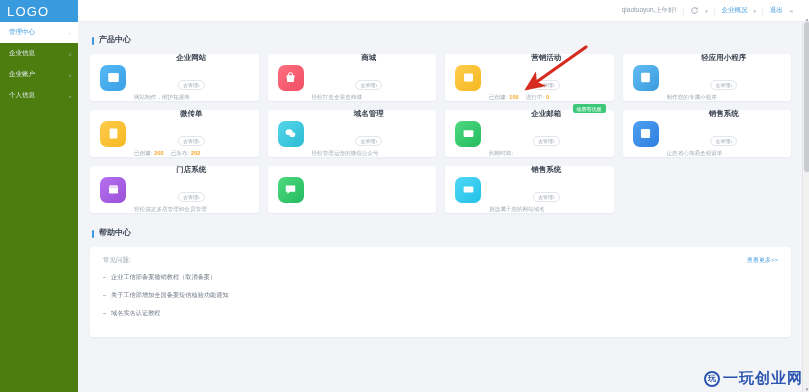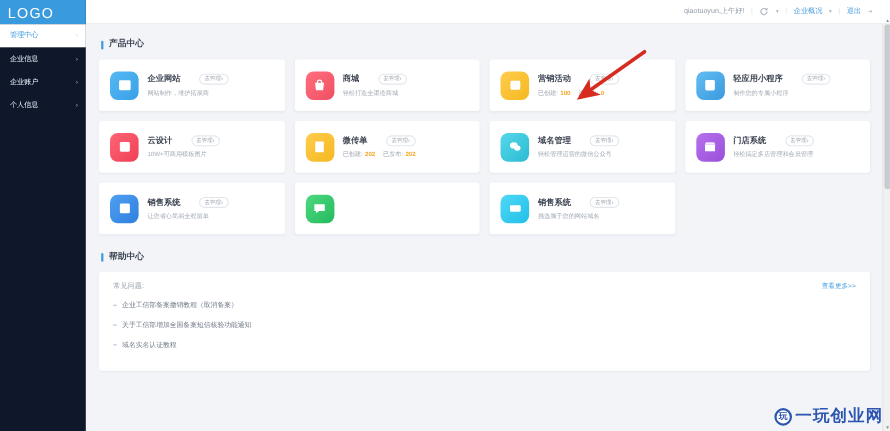--- a/index.html
+++ b/index.html
@@ -8,21 +8,21 @@
     overflow: hidden;
     font-family: "Liberation Sans", "DejaVu Sans", sans-serif;
     background: #f3f5f9;
     color: #333;
   }
   #app { position: relative; width: 809px; height: 392px; display: flex; }
 
   
   .sidebar {
     width: 78px; height: 392px;
-    background: #0f172a;
+    background: #4d7c0f;
     flex: 0 0 78px;
     position: relative;
     z-index: 5;
   }
   .logo {
     height: 22px;
     display: flex; align-items: center;
     padding-left: 7px;
     color: #ffffff;
     font-size: 13px;
@@ -111,21 +111,21 @@
   .card .ico {
     width: 26px; height: 26px;
     border-radius: 7px;
     flex: 0 0 26px;
     display: flex; align-items: center; justify-content: center;
     color: #fff;
     margin-right: 8px;
   }
   .card .ico svg { width: 13px; height: 13px; display: block; }
   .card-body { min-width: 0; flex: 1 1 auto; }
-  .card-head { display: flex; align-items: center; gap: 17px; }
+  .card-head { display: flex; align-items: center; gap: 17px; flex-direction: column; }
   .card-title {
     font-size: 7.5px; font-weight: bold; color: #3c4351;
     white-space: nowrap;
   }
   .manage-btn {
     font-size: 5px;
     color: #9aa3ae;
     border: 1px solid #e2e6ec;
     border-radius: 6px;
     padding: 1px 4px;
@@ -353,36 +353,20 @@
             </span>
             <div class="card-body">
               <div class="card-head">
                 <span class="card-title">轻应用小程序</span>
                 <span class="manage-btn">去管理›</span>
               </div>
               <div class="card-desc">制作您的专属小程序</div>
             </div>
           </div>
           <div class="card">
-            <span class="ico" style="background:linear-gradient(135deg,#ff6576,#ee3f55)">
-              <svg viewBox="0 0 16 16">
-                <rect x="2.4" y="2.6" width="11.2" height="10.8" rx="1.5" fill="#fff"></rect>
-                <circle cx="6" cy="6.1" r="1.5" fill="currentColor" opacity=".55"></circle>
-                <path d="M3.2 12.4 L7 8.2 L10 11.2 L11.6 9.6 L13 12.4z" fill="currentColor" opacity=".5"></path>
-              </svg>
-            </span>
-            <div class="card-body">
-              <div class="card-head">
-                <span class="card-title">云设计</span>
-                <span class="manage-btn">去管理›</span>
-              </div>
-              <div class="card-desc">10W+可商用模板图片</div>
-            </div>
-          </div>
-          <div class="card">
             <span class="ico" style="background:linear-gradient(135deg,#ffcc4d,#f5b820)">
               <svg viewBox="0 0 16 16">
                 <rect x="3.2" y="1.9" width="9.6" height="12.2" rx="1.2" fill="#fff"></rect>
                 <rect x="4.7" y="3.6" width="6.6" height="4.4" fill="currentColor" opacity=".45"></rect>
                 <rect x="4.7" y="9.2" width="6.6" height="1" fill="currentColor" opacity=".4"></rect>
                 <rect x="4.7" y="11" width="4.4" height="1" fill="currentColor" opacity=".4"></rect>
               </svg>
             </span>
             <div class="card-body">
               <div class="card-head">
@@ -406,53 +390,69 @@
             </span>
             <div class="card-body">
               <div class="card-head">
                 <span class="card-title">域名管理</span>
                 <span class="manage-btn">去管理›</span>
               </div>
               <div class="card-desc">轻松管理运营的微信公众号</div>
             </div>
           </div>
           <div class="card">
-            <span class="ico" style="background:linear-gradient(135deg,#b571ee,#9a4fd8)">
-              <svg viewBox="0 0 16 16">
-                <path d="M2.4 5.6h11.2v7.2H2.4z" fill="#fff"></path>
-                <path d="M2 5.6 L3.4 2.8h9.2L14 5.6z" fill="#fff" opacity=".85"></path>
-                <rect x="6.2" y="8.4" width="3.6" height="4.4" fill="currentColor" opacity=".5"></rect>
-              </svg>
-            </span>
-            <div class="card-body">
-              <div class="card-head">
-                <span class="card-title">门店系统</span>
-                <span class="manage-btn">去管理›</span>
-              </div>
-              <div class="card-desc">轻松搞定多店管理和会员管理</div>
+            <span class="promo-badge">续费有优惠</span>
+            <span class="ico" style="background:linear-gradient(135deg,#4ed87f,#24bb5f)">
+              <svg viewBox="0 0 16 16">
+                <rect x="2" y="4" width="12" height="8.4" rx="1.2" fill="#fff"></rect>
+                <path d="M2.4 4.7 L8 9.1 L13.6 4.7" stroke="currentColor" stroke-width="1.3" fill="none"></path>
+              </svg>
+            </span>
+            <div class="card-body">
+              <div class="card-head">
+                <span class="card-title">企业邮箱</span>
+                <span class="manage-btn">去管理›</span>
+              </div>
+              <div class="card-desc">到期时间:</div>
             </div>
           </div>
           <div class="card">
             <span class="ico" style="background:linear-gradient(135deg,#4ea0f0,#2f7fe0)">
               <svg viewBox="0 0 16 16">
                 <rect x="2.4" y="2.6" width="11.2" height="10.8" rx="1.5" fill="#fff"></rect>
                 <circle cx="5" cy="5.6" r=".9" fill="currentColor" opacity=".55"></circle>
                 <circle cx="5" cy="8" r=".9" fill="currentColor" opacity=".55"></circle>
                 <circle cx="5" cy="10.4" r=".9" fill="currentColor" opacity=".55"></circle>
                 <rect x="7" y="5.1" width="5.2" height="1" fill="currentColor" opacity=".5"></rect>
                 <rect x="7" y="7.5" width="5.2" height="1" fill="currentColor" opacity=".5"></rect>
                 <rect x="7" y="9.9" width="5.2" height="1" fill="currentColor" opacity=".5"></rect>
               </svg>
             </span>
             <div class="card-body">
               <div class="card-head">
                 <span class="card-title">销售系统</span>
                 <span class="manage-btn">去管理›</span>
               </div>
               <div class="card-desc">让您省心简易全程留单</div>
+            </div>
+          </div>
+          <div class="card">
+            <span class="ico" style="background:linear-gradient(135deg,#b571ee,#9a4fd8)">
+              <svg viewBox="0 0 16 16">
+                <path d="M2.4 5.6h11.2v7.2H2.4z" fill="#fff"></path>
+                <path d="M2 5.6 L3.4 2.8h9.2L14 5.6z" fill="#fff" opacity=".85"></path>
+                <rect x="6.2" y="8.4" width="3.6" height="4.4" fill="currentColor" opacity=".5"></rect>
+              </svg>
+            </span>
+            <div class="card-body">
+              <div class="card-head">
+                <span class="card-title">门店系统</span>
+                <span class="manage-btn">去管理›</span>
+              </div>
+              <div class="card-desc">轻松搞定多店管理和会员管理</div>
             </div>
           </div>
           <div class="card">
             <span class="ico" style="background:linear-gradient(135deg,#4ed87f,#24bb5f)">
               <svg viewBox="0 0 16 16">
                 <path d="M2.2 3.2h11.6v7.6H7.4L4.2 13.4v-2.6H2.2z" fill="#fff"></path>
                 <rect x="4.3" y="5.6" width="7.4" height="1" fill="currentColor" opacity=".5"></rect>
                 <rect x="4.3" y="7.6" width="5" height="1" fill="currentColor" opacity=".5"></rect>
               </svg>
             </span>

